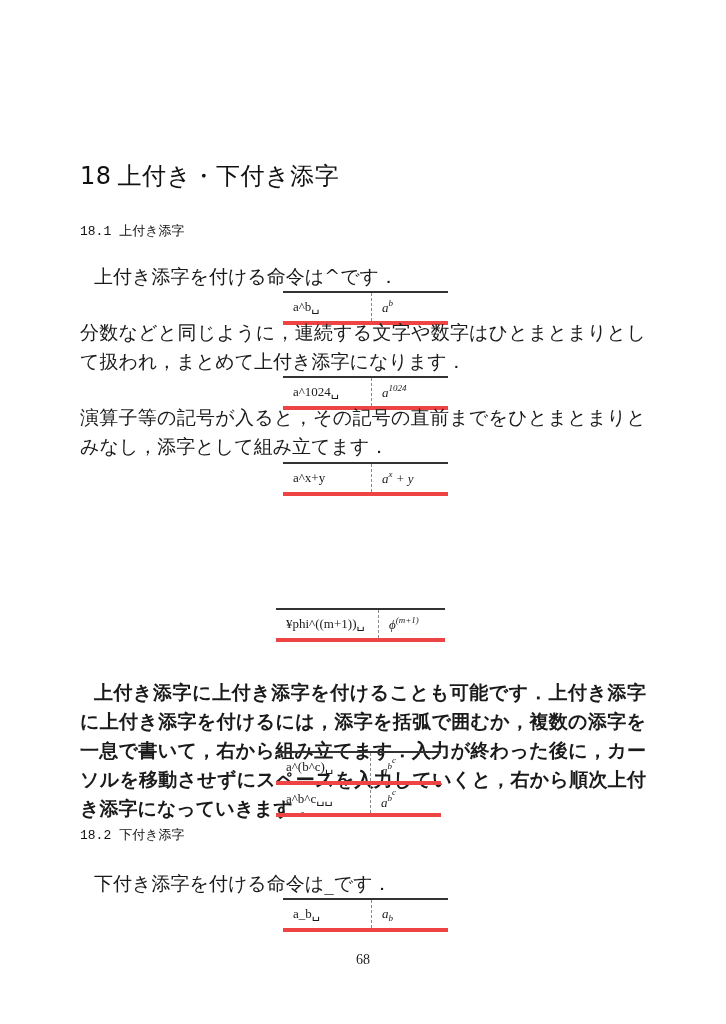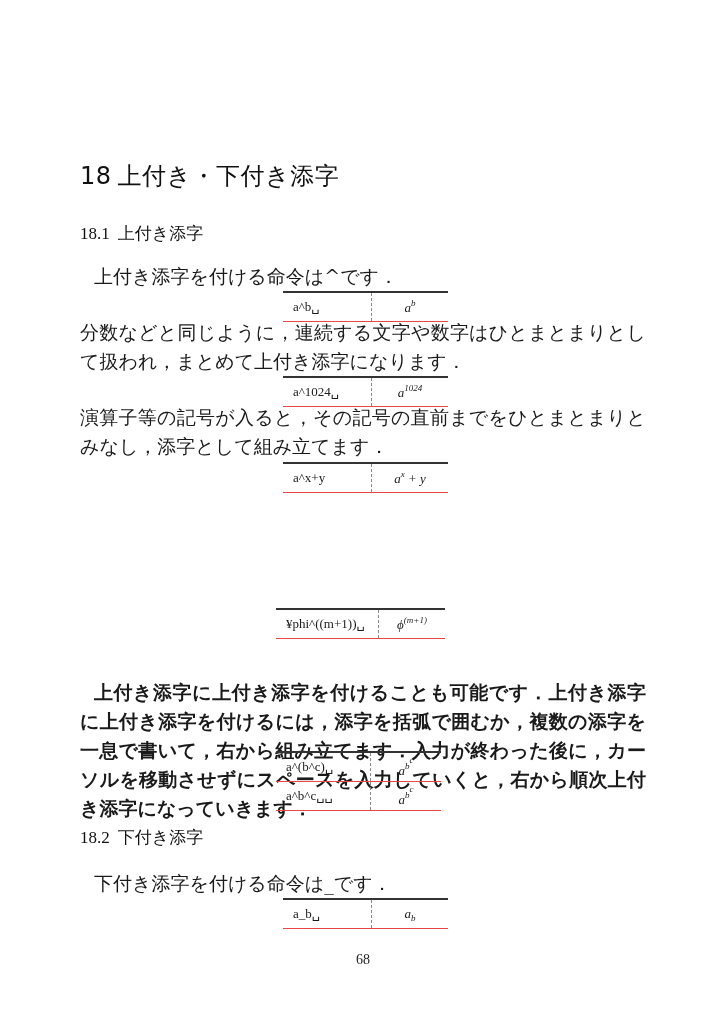--- a/index.html
+++ b/index.html
@@ -1,28 +1,28 @@
 <!DOCTYPE html>
 <html><head>
   <meta charset="utf-8">
   <style>
     html, body { margin: 0; padding: 0; background: #ffffff; }
     body { width: 726px; height: 1024px; position: relative; overflow: hidden; color: #1a1a1a; }
     .page { position: absolute; left: 0; top: 0; width: 726px; height: 1024px; }
     .h1 { position: absolute; left: 80px; top: 160px; font-family: "DejaVu Sans", sans-serif; font-size: 24px; font-weight: normal; letter-spacing: 0.5px; color: #111; }
     .h1 .num { margin-right: 6px; }
-    .h2 { position: absolute; left: 80px; font-family: Liberation Serif, serif; font-size: 17px; color: #111; }
+    .h2 { position: absolute; left: 80px; font-family: Liberation Mono, monospace; font-size: 13px; color: #111; }
     .h2 .num { margin-right: 8px; }
     .para { position: absolute; left: 80px; width: 566px; font-family: "DejaVu Serif", serif; font-size: 19px; line-height: 29px; color: #1a1a1a; text-align: justify; }
     .para.indent { text-indent: 14px; }
     .ftable { position: absolute; border-collapse: collapse; font-family: "Liberation Serif", serif; font-size: 13px; }
-    .ftable td { height: 28px; padding: 0 10px; border-top: 2px solid #333; border-bottom: 1px solid #ef4444; vertical-align: middle; font-family: Liberation Serif, serif; }
+    .ftable td { height: 28px; padding: 0 10px; border-top: 2px solid #333; border-bottom: 4px solid #ef4444; vertical-align: middle; font-family: Liberation Serif, serif; }
     .ftable tr + tr td { border-top: 1.5px solid #333; }
     .ftable td.src { border-right: 1px dashed #888; }
-    .ftable td.out { text-align: center; font-style: italic; }
+    .ftable td.out { text-align: left; font-style: italic; }
     .ftable sup { font-size: 9px; vertical-align: 6px; }
     .ftable sub { font-size: 9px; vertical-align: -3px; }
     .page-num { position: absolute; left: 0; width: 726px; top: 952px; text-align: center; font-family: "Liberation Serif", serif; font-size: 14px; color: #222; }
   </style>
 </head>
 <body>
 
 <div class="page">
 
   <div class="h1">

